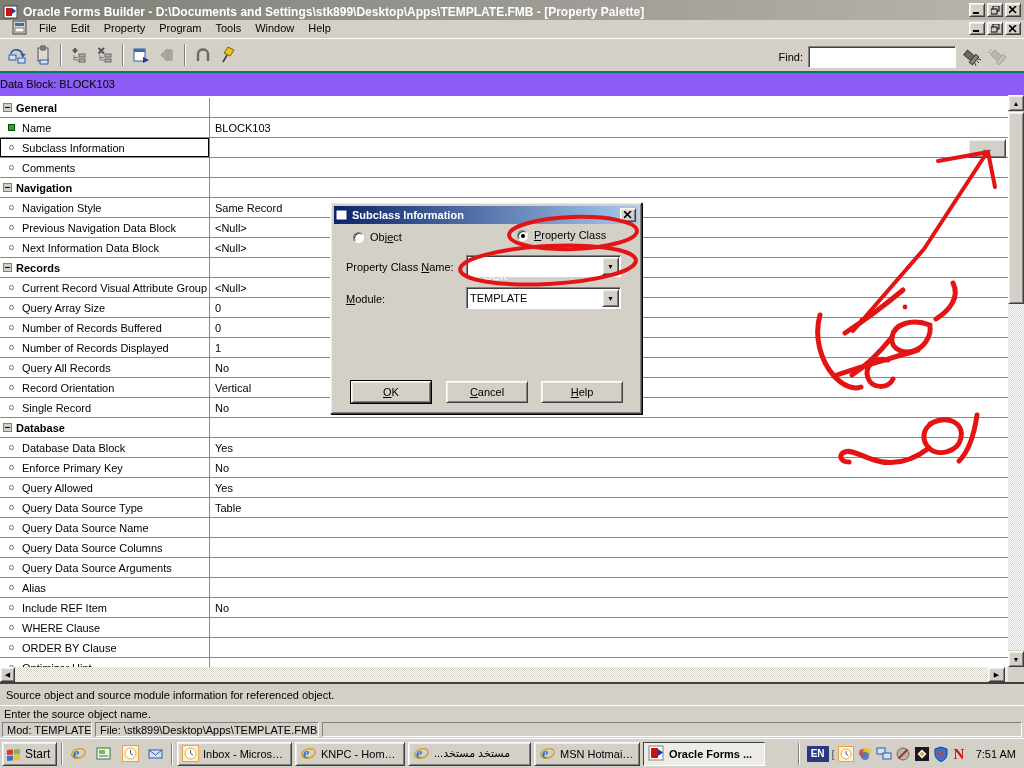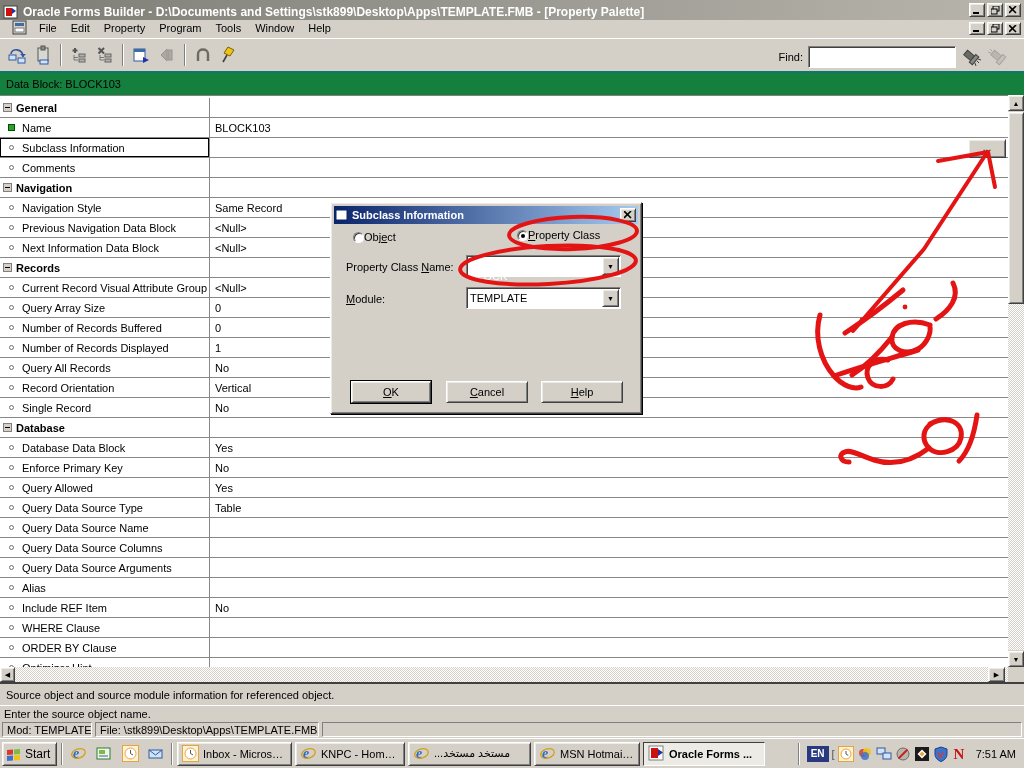--- a/index.html
+++ b/index.html
@@ -26,21 +26,21 @@
   
   #toolbar { left:0; top:38px; width:1024px; height:35px; background:#d4d0c8; border-top:1px solid #fff; border-bottom:2px solid #0f766e; display:flex; align-items:center; }
   .tbicon { width:24px; height:24px; margin:0 1px; display:flex; align-items:center; justify-content:center; }
   .tbsep { width:2px; height:22px; margin:0 4px; border-left:1px solid #808080; border-right:1px solid #fff; }
   #findwrap { position:absolute; right:14px; top:6px; display:flex; align-items:center; }
   #find-label { margin-right:5px; }
   #find-input { width:148px; height:22px; font:11px "Liberation Sans",sans-serif; padding:2px 3px; outline:none; }
   .findbtn { width:24px; height:24px; margin-left:3px; display:flex; align-items:center; justify-content:center; }
 
   
-  #ctxbar { left:0; top:73px; width:1024px; height:22px; background:#15803d; display:flex; align-items:center; padding-left:6px; }
+  #ctxbar { left:0; top:73px; width:1024px; height:22px; background:#8b5cf6; display:flex; align-items:center; }
 
   
   #palette { left:0; top:95px; width:1008px; height:572px; background:#fff; border-top:1px solid #808080; overflow:hidden; }
   #prop-rows { position:absolute; left:0; top:2px; width:1008px; }
   .prow { display:flex; height:20px; border-bottom:1px solid #888; }
   .pname { width:210px; border-right:1px solid #888; display:flex; align-items:center; position:relative; }
   .pname.selected { box-shadow:inset 0 0 0 1px #000; }
   .pval { flex:1; display:flex; align-items:center; padding-left:5px; }
   .minusbox { width:9px; height:9px; margin-left:3px; margin-right:4px; background:#d4d0c8; border:1px solid #808080; position:relative; flex:none; }
   .minusbox::after { content:""; position:absolute; left:1px; right:1px; top:3px; height:1px; background:#000; }
@@ -76,21 +76,21 @@
   .trayico { width:17px; height:17px; display:flex; align-items:center; justify-content:center; }
   #clock-txt { margin:0 6px 0 4px; font-size:11px; }
 
   
   #dialog { left:330px; top:202px; width:312px; height:212px; background:#d4d0c8; border:1px solid; border-color:#ffffff #404040 #404040 #ffffff; box-shadow:inset 1px 1px 0 #ecebe5, inset -1px -1px 0 #808080, 1px 1px 0 #000; z-index:40; }
   #dlg-title { position:absolute; left:3px; top:3px; right:3px; height:18px; background:linear-gradient(90deg,#0a246a,#a6caf0); display:flex; align-items:center; padding-left:2px; }
   #dlg-title .dtext { color:#fff; font-weight:bold; font-size:11px; margin-left:4px; }
   #dlg-close { position:absolute; right:2px; top:2px; width:16px; height:14px; display:flex; align-items:center; justify-content:center; }
   .radio { width:11px; height:11px; border-radius:50%; background:#fff; border:1px solid; border-color:#808080 #ffffff #ffffff #808080; box-shadow:inset 1px 1px 0 #404040; position:relative; flex:none; }
   .radio.checked::after { content:""; position:absolute; left:3px; top:3px; width:4px; height:4px; border-radius:50%; background:#000; }
-  .radrow { position:absolute; display:flex; align-items:center; gap:0; }
+  .radrow { position:absolute; display:flex; align-items:center; gap:6px; }
   .dlg-label { position:absolute; }
   .combo { position:absolute; height:22px; background:#fff; border:1px solid; border-color:#808080 #ffffff #ffffff #808080; box-shadow:inset 1px 1px 0 #404040; display:flex; }
   .combo .cval { flex:1; display:flex; align-items:center; padding-left:3px; }
   .combo .cval.hl { background:#0a246a; color:#fff; outline:1px dotted #fff; outline-offset:-2px;margin-top:20px; }
   .combo .carr { width:17px; margin:1px; display:flex; align-items:center; justify-content:center; font-size:7px; }
   .dbtn { position:absolute; height:22px; display:flex; align-items:center; justify-content:center; font-size:11px; }
   .dbtn.default { box-shadow:inset 1px 1px 0 #ecebe5, inset -1px -1px 0 #808080, 0 0 0 1px #000; }
 
   
   #anno { left:0; top:0; width:1024px; height:768px; z-index:50; pointer-events:none; }

